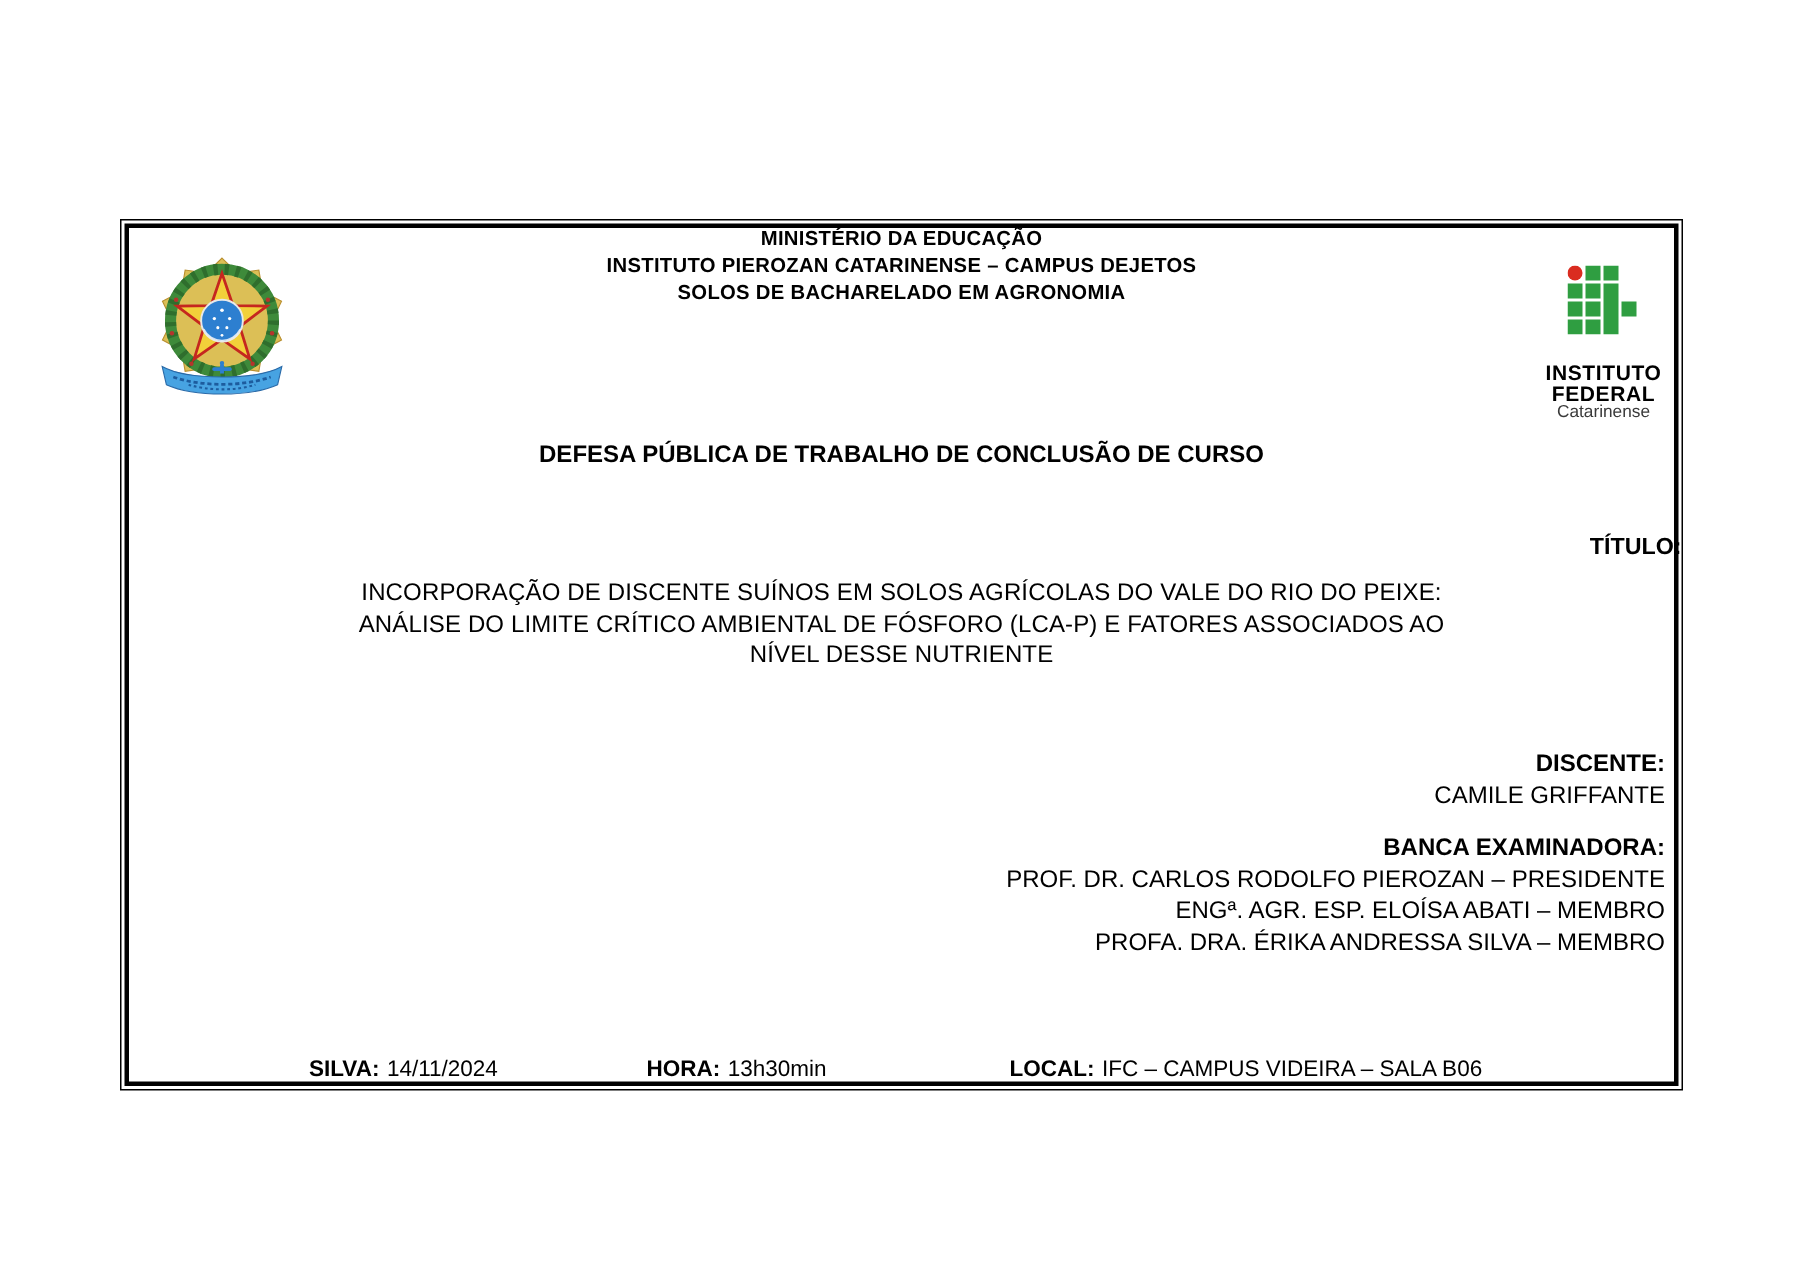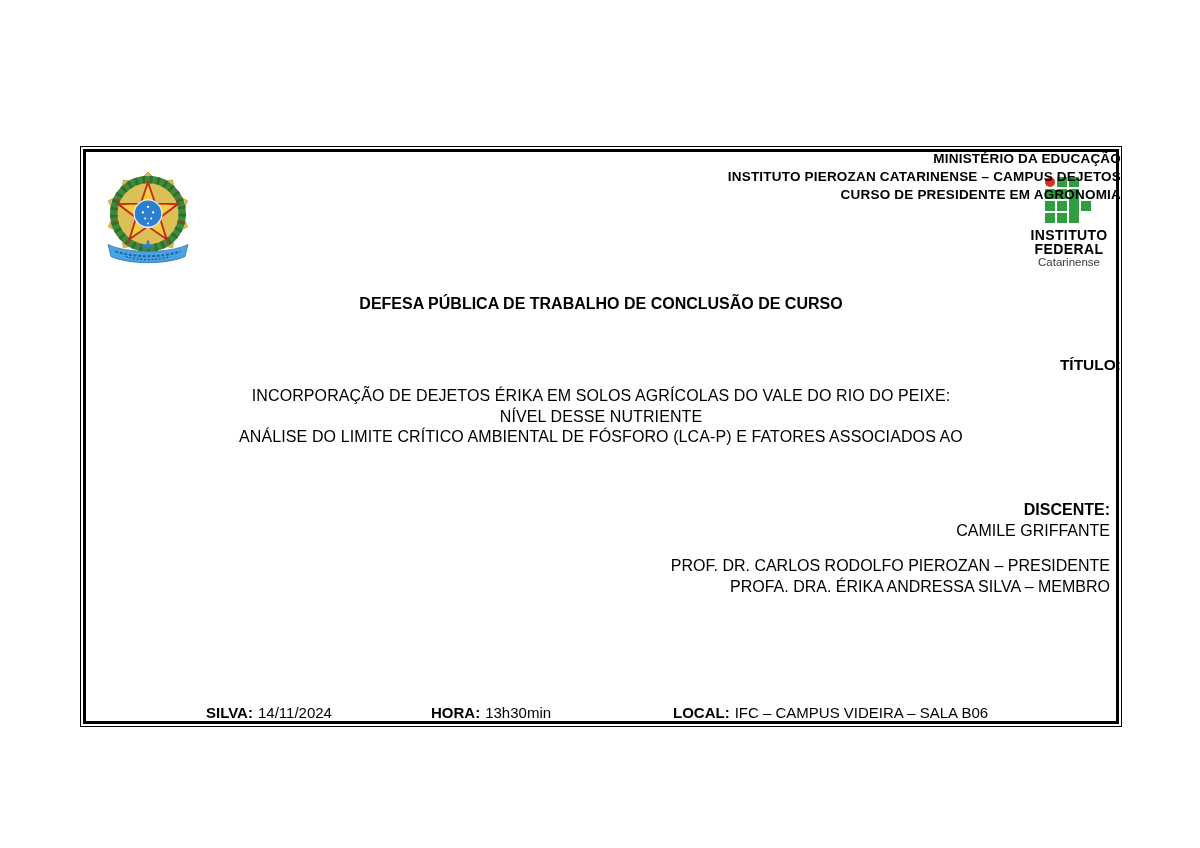--- a/index.html
+++ b/index.html
@@ -5,38 +5,38 @@
   html,body{margin:0;padding:0;}
   body{
     width:1200px;height:848px;background:#ffffff;
     font-family:"Liberation Sans","DejaVu Sans",sans-serif;color:#000;
   }
   .page{position:relative;width:1200px;height:848px;background:#fff;overflow:hidden;}
   .frame{position:absolute;left:80px;top:146px;width:1040px;height:579px;border:1px solid #000;}
   .frame-inner{position:absolute;inset:2px;border:3px solid #000;pointer-events:none;}
   .abs{position:absolute;}
   .center{left:0;right:0;text-align:center;}
-  .hdr-block{top:3px;font-weight:bold;font-size:13.5px;line-height:18px;letter-spacing:.2px;text-align:right;}
+  .hdr-block{top:3px;font-weight:bold;font-size:13.5px;line-height:18px;letter-spacing:.2px;}
   .heading{top:148px;font-weight:bold;font-size:16px;}
   .title-label{top:209px;font-weight:bold;font-size:15.5px;text-align:right;}
   .title-block{top:239px;font-size:16px;line-height:20.5px;letter-spacing:.1px;}
   .right-block{right:11px;text-align:right;font-size:16px;line-height:21px;}
   .discente-block{top:352px;}
   .banca-block{top:408px;}
   .bold{font-weight:bold;}
   .it{}
   .footer-item{top:557px;font-size:15px;white-space:nowrap;}
   .footer-item .lbl{font-weight:bold;margin-right:5px;}
   .f-data{left:125px;}
   .f-hora{left:350px;}
   .f-local{left:592px;}
   .coat{left:16px;top:22px;width:102px;height:97px;}
   .ifc-logo{left:944px;top:30px;width:88px;text-align:center;}
   .ifc-logo svg{display:block;margin:0 auto;}
-  .ifc-t1{margin-top:5px;font-weight:bold;font-size:14px;line-height:14px;letter-spacing:.4px;}
+  .ifc-t1{margin-top:18px;font-weight:bold;font-size:14px;line-height:14px;letter-spacing:.4px;}
   .ifc-t2{font-weight:bold;font-size:14px;line-height:14px;letter-spacing:.4px;}
   .ifc-t3{font-size:11.5px;line-height:13px;color:#3a3a3a;}
 </style>
 </head>
 <body>
 
 <div class="page">
   <div class="frame">
     <div class="frame-inner"></div>
 
@@ -90,40 +90,42 @@
         <rect x="12" y="36" width="10" height="10" fill="#2f9e41"></rect>
       </svg>
       <div class="ifc-t1">INSTITUTO</div>
       <div class="ifc-t2">FEDERAL</div>
       <div class="ifc-t3">Catarinense</div>
     </div>
 
     <div class="abs center hdr-block">
       <div>MINISTÉRIO DA EDUCAÇÃO</div>
       <div><span>INSTITUTO PIEROZAN CATARINENSE – </span><span class="it">CAMPUS</span><span> DEJETOS</span></div>
-      <div>CURSO DE PRESIDENTE EM AGRONOMIA</div>
+      <div>SOLOS DE BACHARELADO EM AGRONOMIA</div>
     </div>
 
     <div class="abs center heading">DEFESA PÚBLICA DE TRABALHO DE CONCLUSÃO DE CURSO</div>
 
     <div class="abs center title-label">TÍTULO:</div>
 
     <div class="abs center title-block">
-      <div>INCORPORAÇÃO DE DEJETOS ÉRIKA EM SOLOS AGRÍCOLAS DO VALE DO RIO DO PEIXE:</div>
+      <div>INCORPORAÇÃO DE DISCENTE SUÍNOS EM SOLOS AGRÍCOLAS DO VALE DO RIO DO PEIXE:</div>
+      <div>ANÁLISE DO LIMITE CRÍTICO AMBIENTAL DE FÓSFORO (LCA-P) E FATORES ASSOCIADOS AO</div>
       <div>NÍVEL DESSE NUTRIENTE</div>
-      <div>ANÁLISE DO LIMITE CRÍTICO AMBIENTAL DE FÓSFORO (LCA-P) E FATORES ASSOCIADOS AO</div>
     </div>
 
     <div class="abs right-block discente-block">
       <div class="bold">DISCENTE:</div>
       <div>CAMILE GRIFFANTE</div>
     </div>
 
     <div class="abs right-block banca-block">
+      <div class="bold">BANCA EXAMINADORA:</div>
       <div>PROF. DR. CARLOS RODOLFO PIEROZAN – PRESIDENTE</div>
+      <div>ENGª. AGR. ESP. ELOÍSA ABATI – MEMBRO</div>
       <div>PROFA. DRA. ÉRIKA ANDRESSA SILVA – MEMBRO</div>
     </div>
 
     <div class="abs footer-item f-data">
       <span class="lbl">SILVA:</span><span>14/11/2024</span>
     </div>
     <div class="abs footer-item f-hora">
       <span class="lbl">HORA:</span><span>13h30min</span>
     </div>
     <div class="abs footer-item f-local">

